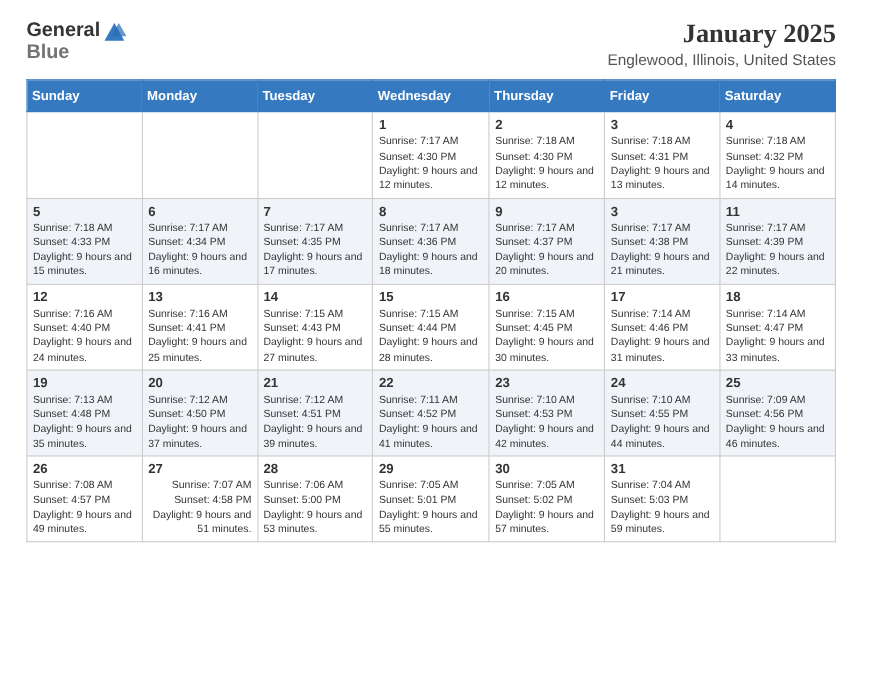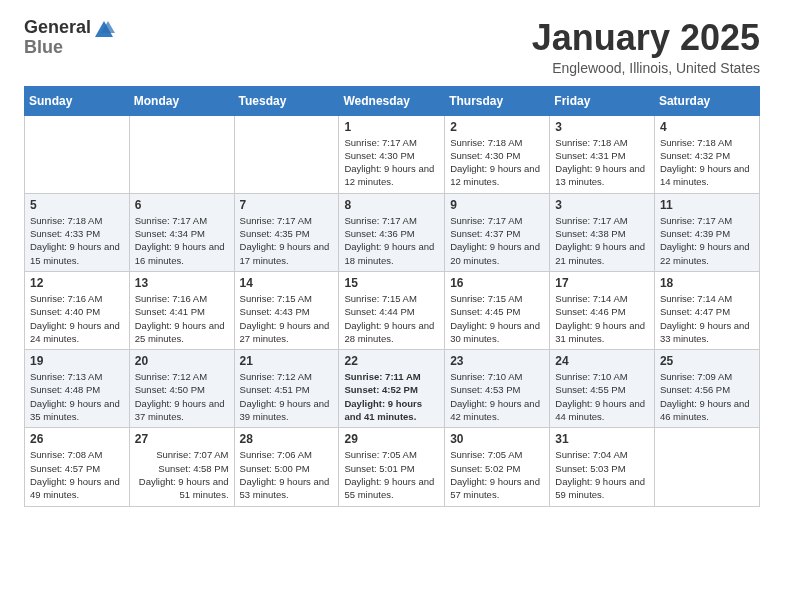--- a/index.html
+++ b/index.html
@@ -36,24 +36,25 @@
     }
     .logo-blue {
       font-size: 18px;
       font-weight: bold;
       color: #737373;
     }
     .title-area {
       text-align: right;
     }
     .month-title {
-      font-size: 36px;
+      font-size: 24px;
       font-weight: bold;
       color: #333;
       line-height: 1.1;
+      font-family: Liberation Serif, serif;
     }
     .location-subtitle {
       font-size: 14px;
       color: #555;
       margin-top: 2px;
       text-align: right;
     }
     .calendar-table {
       width: calc(100% - 48px);
       margin: 0 24px 16px 24px;
@@ -265,21 +266,21 @@
 Daylight: 9 hours and 37 minutes.</div>
           </td>
           <td>
             <span class="day-number">21</span>
             <div class="day-info" style="white-space: pre-line;">Sunrise: 7:12 AM
 Sunset: 4:51 PM
 Daylight: 9 hours and 39 minutes.</div>
           </td>
           <td>
             <span class="day-number">22</span>
-            <div class="day-info" style="white-space: pre-line; font-weight: bold;">Sunrise: 7:11 AM
+            <div class="day-info" style="white-space: pre-line;">Sunrise: 7:11 AM
 Sunset: 4:52 PM
 Daylight: 9 hours and 41 minutes.</div>
           </td>
           <td>
             <span class="day-number">23</span>
             <div class="day-info" style="white-space: pre-line;">Sunrise: 7:10 AM
 Sunset: 4:53 PM
 Daylight: 9 hours and 42 minutes.</div>
           </td>
           <td>

